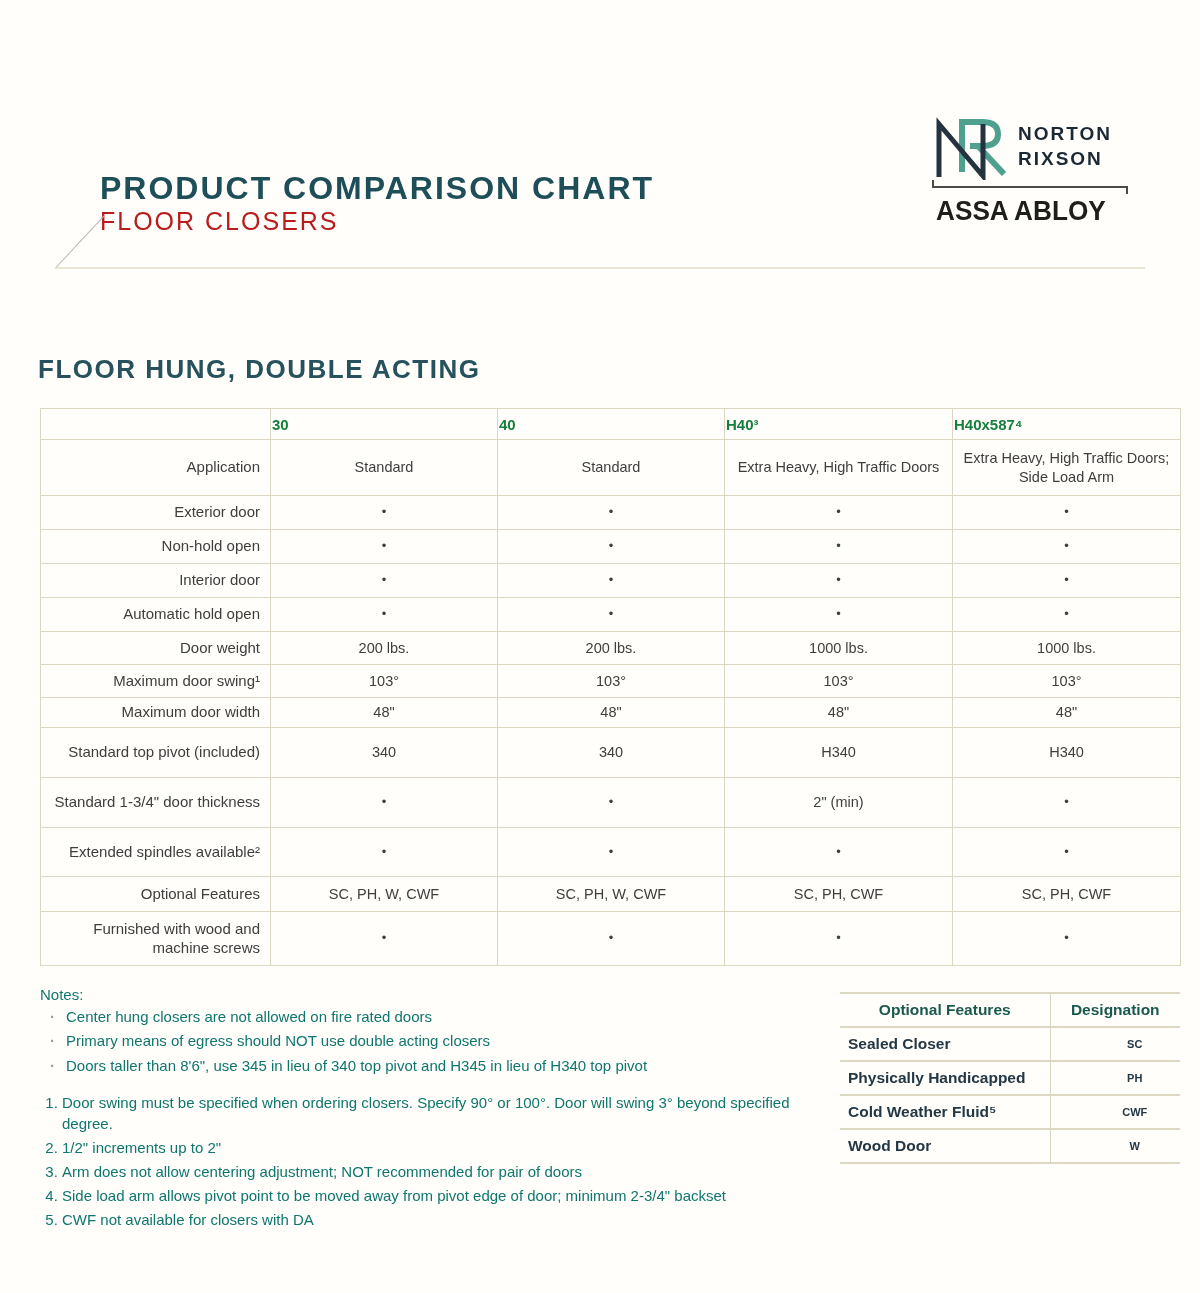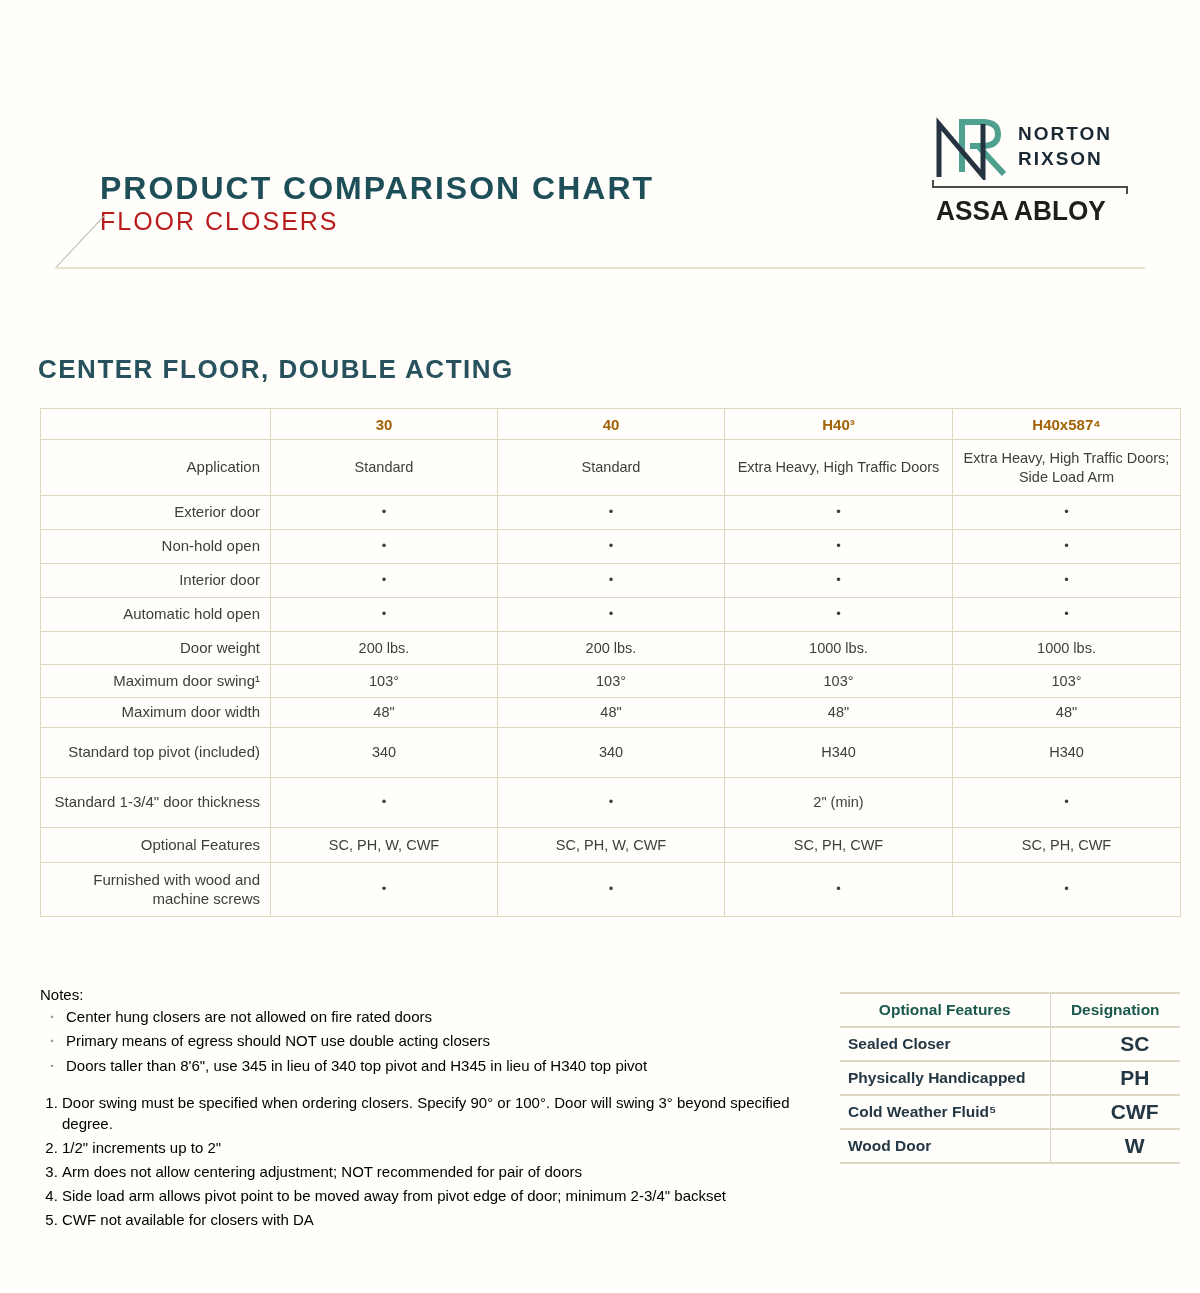--- a/index.html
+++ b/index.html
@@ -58,35 +58,35 @@
   table.cmp {
     position:absolute; left:40px; top:408px; width:1140px;
     border-collapse:collapse; table-layout:fixed;
   }
   table.cmp th, table.cmp td {
     border:1px solid #ddd7c1;
     vertical-align:middle;
   }
   table.cmp .col-blank, table.cmp .col-h { height:28px; }
   table.cmp .col-h {
-    font-size:15px; font-weight:700; color:#a16207; text-align:center;
+    font-size:15px; font-weight:700; color:#15803d; text-align:left;
   }
   table.cmp .row-label {
     text-align:right; font-weight:400; font-size:15px; color:#3e3e3e;
     padding:4px 10px 4px 12px; line-height:1.25;
   }
   table.cmp .val {
     text-align:center; font-size:14.5px; color:#3e3e3e; padding:4px 8px; line-height:1.3;
   }
   table.cmp .dot { font-size:13px; }
   tr.r56{height:56px} tr.r34{height:34px} tr.r33{height:33px} tr.r30{height:30px}
   tr.r50{height:50px} tr.r49{height:49px} tr.r35{height:35px} tr.r54{height:54px}
 
   
-  .notes { position:absolute; left:40px; top:986px; width:782px; font-size:15px; color:#000000; }
+  .notes { position:absolute; left:40px; top:986px; width:782px; font-size:15px; color:#0f766e; }
   .notes-heading { margin:0; font-weight:400; }
   ul.bullets { list-style:none; margin:3px 0 16px; padding:0 0 0 26px; }
   ul.bullets li { position:relative; margin:4px 0; line-height:1.35; }
   ul.bullets li::before {
     content:"\00B7"; position:absolute; left:-16px; top:0;
     font-weight:700; color:#9a9a93;
   }
   ol.numbered { margin:0; padding:0 0 0 22px; }
   ol.numbered li { margin:3px 0; line-height:1.4; }
 
@@ -100,21 +100,21 @@
     height:30px; vertical-align:middle;
   }
   table.feat .vdiv { border-right:1px solid #ddd7c1; }
   table.feat .feat-h {
     font-size:15.5px; font-weight:700; color:#1a594e; text-align:center;
   }
   table.feat .fname {
     font-size:15.5px; font-weight:700; color:#233744; text-align:left; padding-left:8px;
   }
   table.feat .fdes {
-    font-size:21px; font-weight:700; color:#233744; text-align:center;padding-left:40px;
+    font-size:11px; font-weight:700; color:#233744; text-align:center;padding-left:40px;
   }
 </style>
 </head>
 <body>
 
 <div class="title-block">
   <h1 class="page-title">PRODUCT COMPARISON CHART</h1>
   <div class="page-subtitle">FLOOR CLOSERS</div>
 </div>
 <div class="diag-rule"></div>
@@ -127,21 +127,21 @@
     <path d="M7 63 V10 L51 62 V10" fill="none" stroke="#253341" stroke-width="5"></path>
   </svg>
   <div class="brand-name">
     <div>NORTON</div>
     <div>RIXSON</div>
   </div>
   <div class="brand-bracket"></div>
   <div class="brand-parent">ASSA ABLOY</div>
 </div>
 
-<h2 class="section-heading">CENTER FLOOR, DOUBLE ACTING</h2>
+<h2 class="section-heading">FLOOR HUNG, DOUBLE ACTING</h2>
 
 <table class="cmp" id="cmp">
   <colgroup>
     <col style="width:230px">
       <col style="width:227px">
       <col style="width:227px">
       <col style="width:228px">
       <col style="width:228px">
   </colgroup>
   <thead>
@@ -217,20 +217,27 @@
         <td class="val">H340</td>
         <td class="val">H340</td>
       </tr>
       <tr class="r50">
         <th class="row-label">Standard 1-3/4" door thickness</th>
         <td class="val dot">•</td>
         <td class="val dot">•</td>
         <td class="val">2" (min)</td>
         <td class="val dot">•</td>
       </tr>
+      <tr class="r49">
+        <th class="row-label">Extended spindles available²</th>
+        <td class="val dot">•</td>
+        <td class="val dot">•</td>
+        <td class="val dot">•</td>
+        <td class="val dot">•</td>
+      </tr>
       <tr class="r35">
         <th class="row-label">Optional Features</th>
         <td class="val">SC, PH, W, CWF</td>
         <td class="val">SC, PH, W, CWF</td>
         <td class="val">SC, PH, CWF</td>
         <td class="val">SC, PH, CWF</td>
       </tr>
       <tr class="r54">
         <th class="row-label">Furnished with wood and machine screws</th>
         <td class="val dot">•</td>

